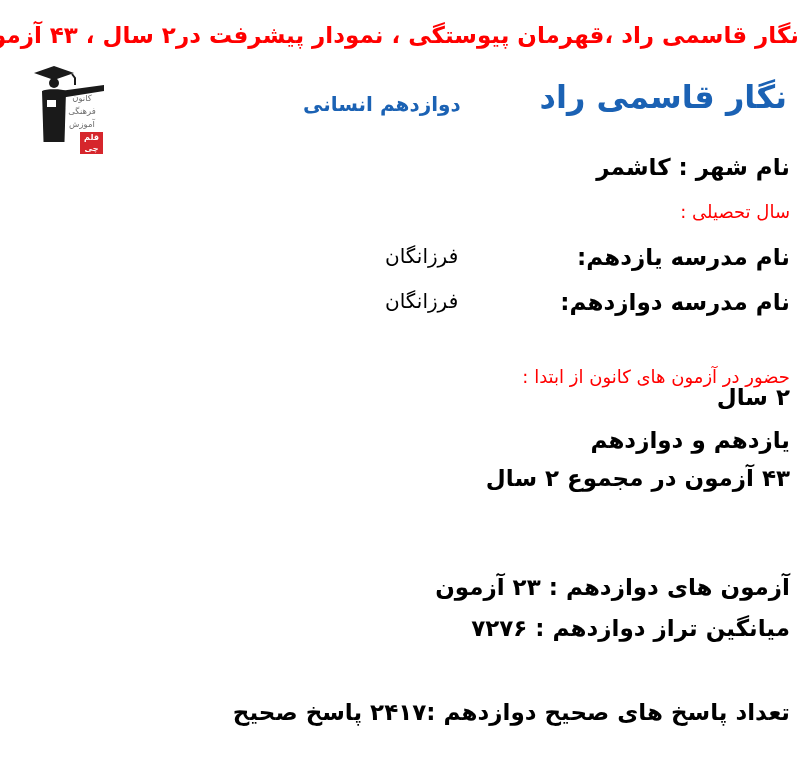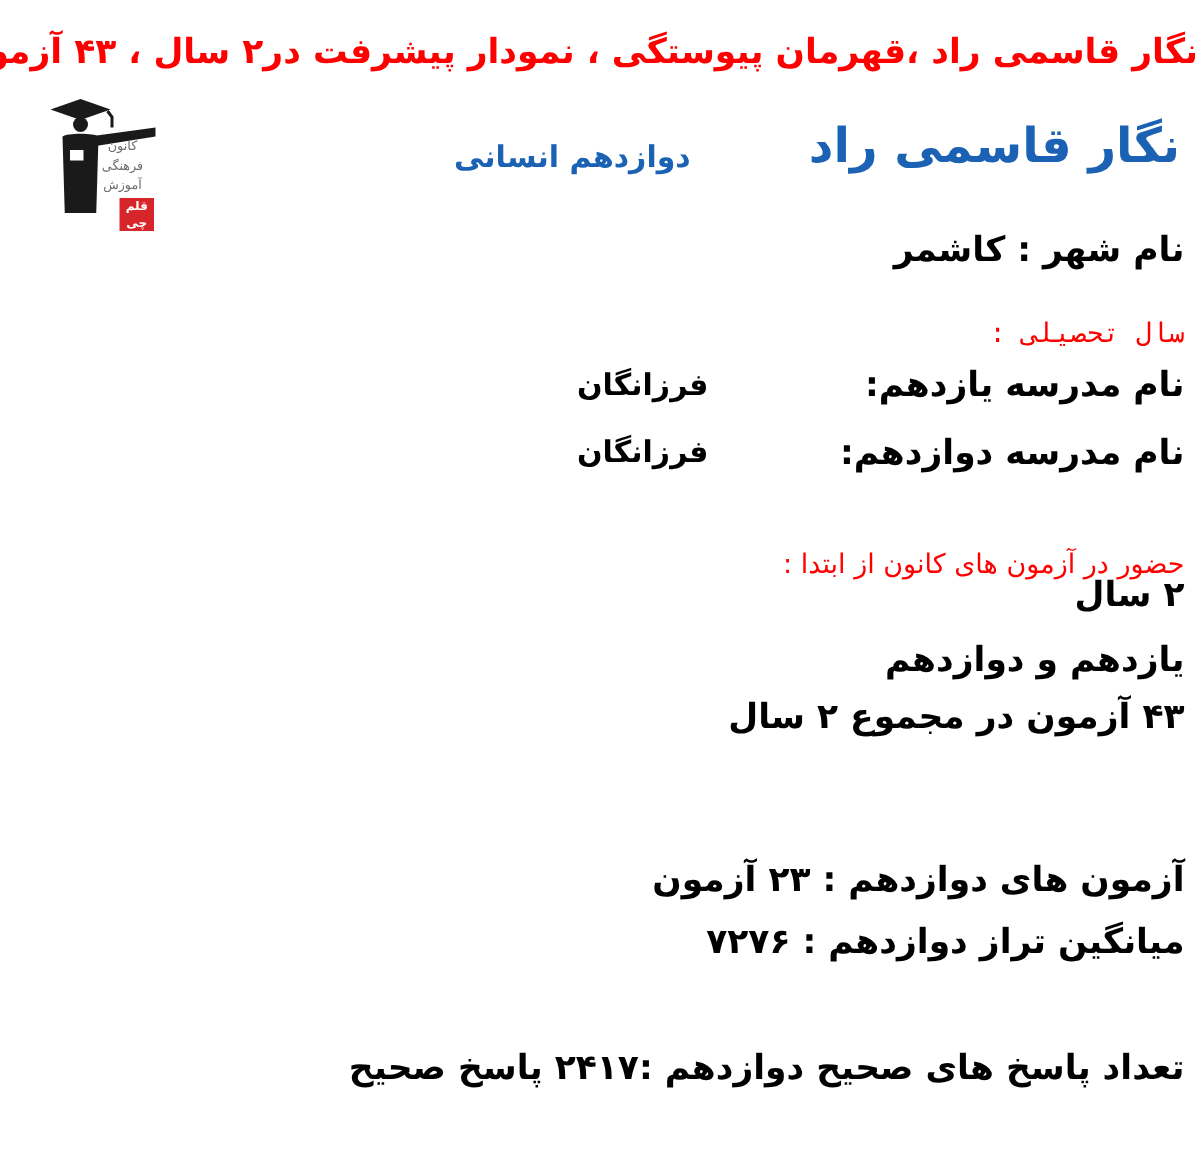--- a/index.html
+++ b/index.html
@@ -43,26 +43,26 @@
   }
   .red-line {
     right: 9px;
     color: var(--section-red, #ff0000);
     font-weight: normal;
     font-size: 18px;
   }
   .value-left {
     left: 385px; right: auto;
     color: var(--body-black, #000000);
-    font-weight: bold;
+    font-weight: normal;
     font-size: 20px;
   }
 
   .t-city        { top: 154px; }
-  .t-year        { top: 212px; font-family: Liberation Mono, monospace; }
+  .t-year        { top: 201px; }
   .t-school11    { top: 244px; }
   .t-school12    { top: 289px; }
   .t-header1     { top: 366px; }
   .t-years       { top: 384px; }
   .t-grades      { top: 427px; }
   .t-total       { top: 465px; }
   .t-header2     { top: 534px; }
   .t-examcount   { top: 574px; }
   .t-average     { top: 615px; }
   .t-inperson    { top: 657px; }

